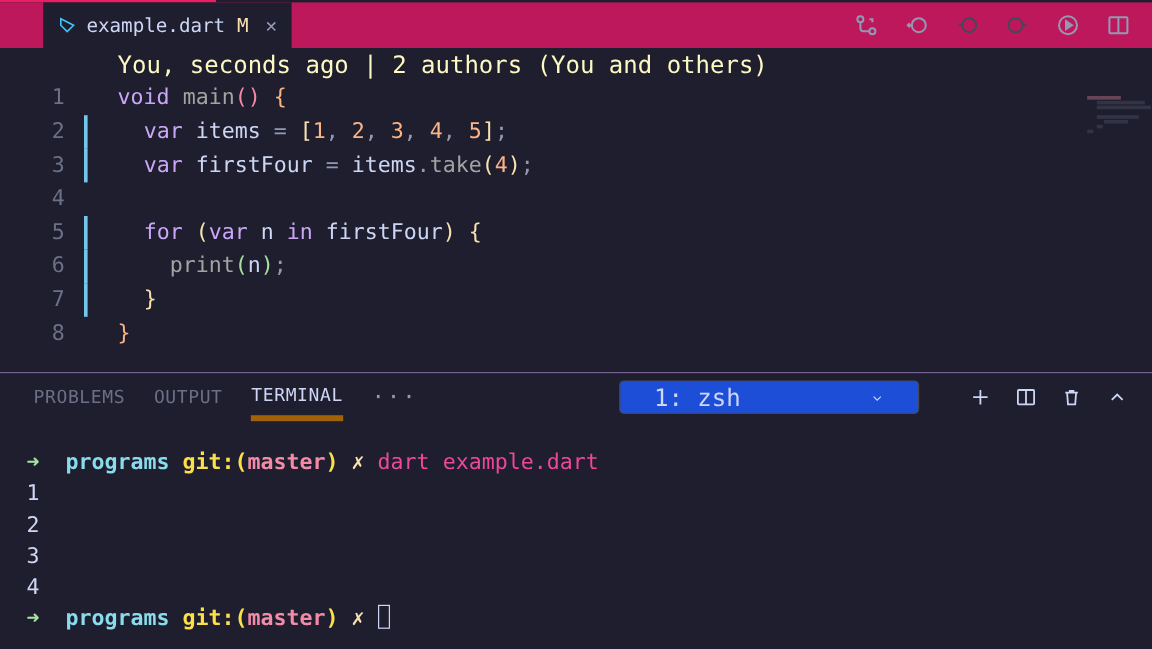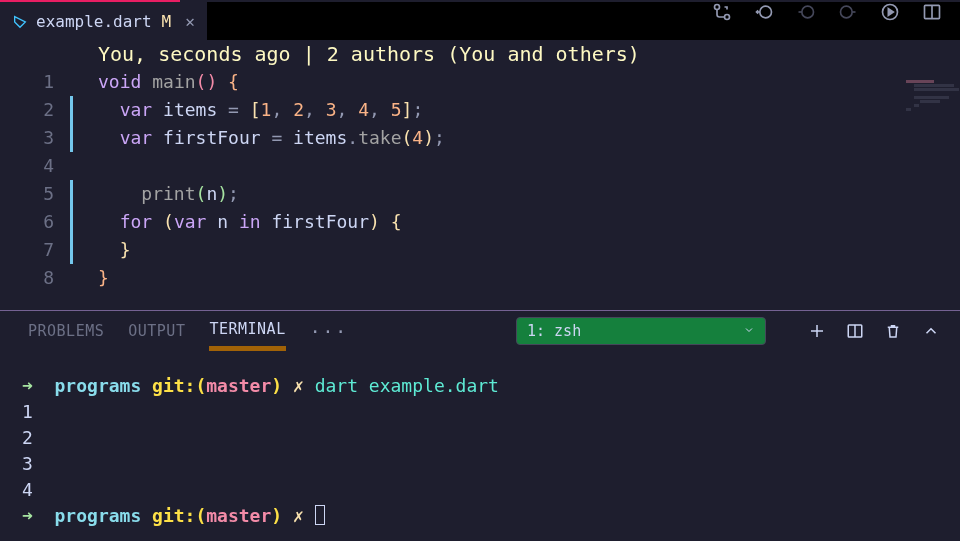--- a/index.html
+++ b/index.html
@@ -13,22 +13,23 @@
     position: relative;
   }
 
   
   .top-accent { height: 2px; background: #e91e63; width: 180px; }
 
   
   .tab-bar {
     height: 38px;
     display: flex;
-    align-items: flex-start;
-    background: #000000;
+    align-items: center;
+    background: #be185d;
+    padding-left: 36px;
   }
   .tab {
     display: flex;
     align-items: center;
     gap: 8px;
     padding: 0 12px;
     height: 100%;
     background: #1e1e2e;
     cursor: pointer;
   }
@@ -147,31 +148,31 @@
   }
   .panel-tab.active {
     color: #cdd6f4;
     border-bottom: 5px solid #a16207;
     padding-bottom: 8px;
     margin-bottom: -8px;
   }
   .panel-more { color: #9399b2; font-size: 18px; cursor: pointer; letter-spacing: 2px; }
   .panel-spacer { flex: 1; }
   .terminal-select {
-    background: #15803d;
+    background: #1d4ed8;
     border: 1px solid #45475a;
     border-radius: 4px;
     height: 28px;
     width: 250px;
     display: flex;
     align-items: center;
     justify-content: space-between;
-    padding: 0 10px;
+    padding: 0 28px;
     color: #cdd6f4;
-    font-size: 15px;
+    font-size: 20px;
     cursor: pointer;
   }
   .panel-actions {
     display: flex;
     gap: 20px;
     align-items: center;
     margin-left: 18px;
   }
   .panel-action {
     color: #cdd6f4;
@@ -185,21 +186,21 @@
     padding: 22px 22px;
     font-size: 18px;
     line-height: 26px;
   }
   .term-line { white-space: pre; }
   .arrow { color: #a6e3a1; font-weight: bold; }
   .dir { color: #89dceb; font-weight: bold; text-align: center; }
   .git-label { color: #fde047; font-weight: bold; }
   .branch { color: #f38ba8; font-weight: bold; }
   .x { color: #f9e2af; font-weight: bold; }
-  .cmd { color: #5eead4; }
+  .cmd { color: #ec4899; }
   .out { color: #cdd6f4; }
   .cursor-box {
     display: inline-block;
     width: 10px; height: 20px;
     border: 1px solid #cdd6f4;
     vertical-align: middle;
     margin-bottom: 4px;
   }
 </style>
 </head>
@@ -284,25 +285,25 @@
         </div>
       <div class="code-line">
           <span class="indent-bar"></span>
           <span class="code-text">  <span class="kw">var</span><span class="id"> firstFour </span><span class="punc">= </span><span class="id">items</span><span class="punc">.</span><span class="fn">take</span><span class="bracket">(</span><span class="num">4</span><span class="bracket">)</span><span class="punc">;</span></span>
         </div>
       <div class="code-line">
           <span class="code-text"> </span>
         </div>
       <div class="code-line">
           <span class="indent-bar"></span>
+          <span class="code-text">  <span class="kw">for</span><span class="bracket"> (</span><span class="kw">var</span><span class="id"> n </span><span class="kw">in</span><span class="id"> firstFour</span><span class="bracket">)</span><span class="brace2"> {</span></span>
+        </div>
+      <div class="code-line">
+          <span class="indent-bar"></span>
           <span class="code-text">    <span class="fn">print</span><span class="brace3">(</span><span class="id">n</span><span class="brace3">)</span><span class="punc">;</span></span>
-        </div>
-      <div class="code-line">
-          <span class="indent-bar"></span>
-          <span class="code-text">  <span class="kw">for</span><span class="bracket"> (</span><span class="kw">var</span><span class="id"> n </span><span class="kw">in</span><span class="id"> firstFour</span><span class="bracket">)</span><span class="brace2"> {</span></span>
         </div>
       <div class="code-line">
           <span class="indent-bar"></span>
           <span class="code-text">  <span class="brace2">}</span></span>
         </div>
       <div class="code-line">
           <span class="code-text"><span class="brace1">}</span></span>
         </div>
     </div>
   </div>

